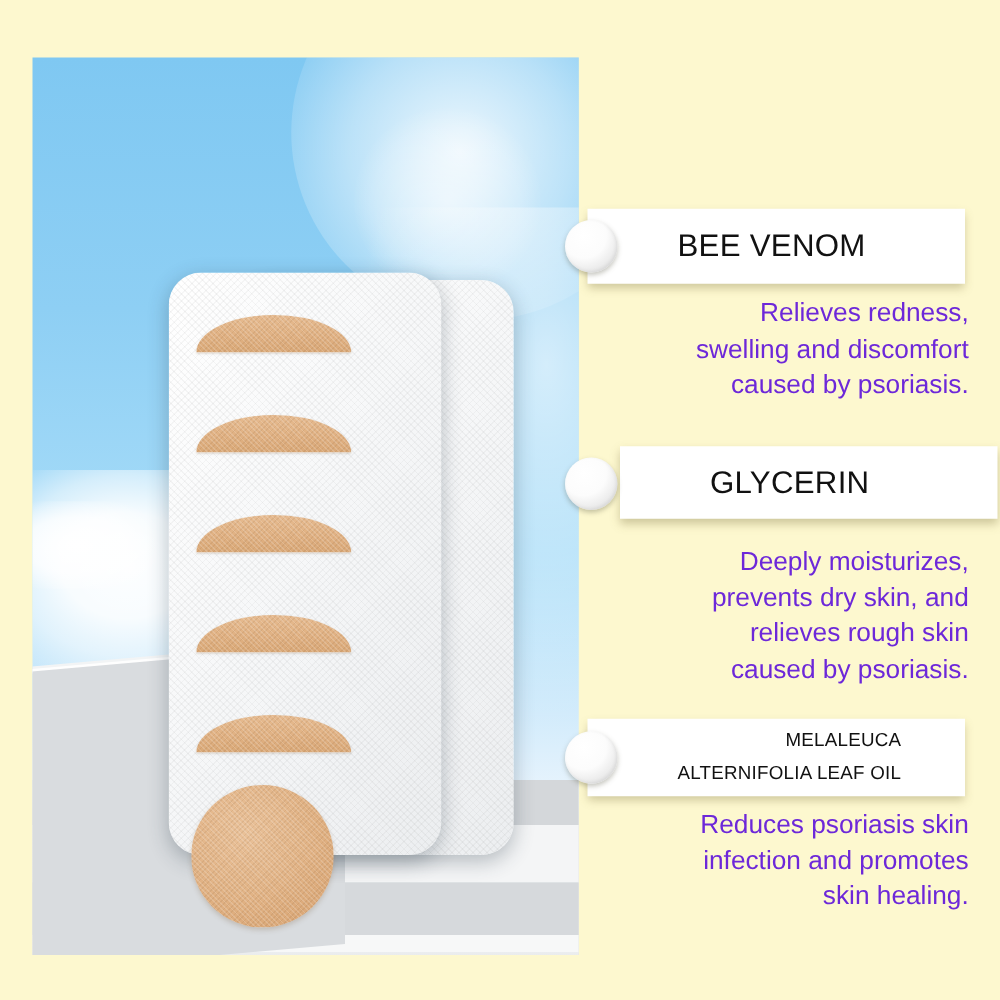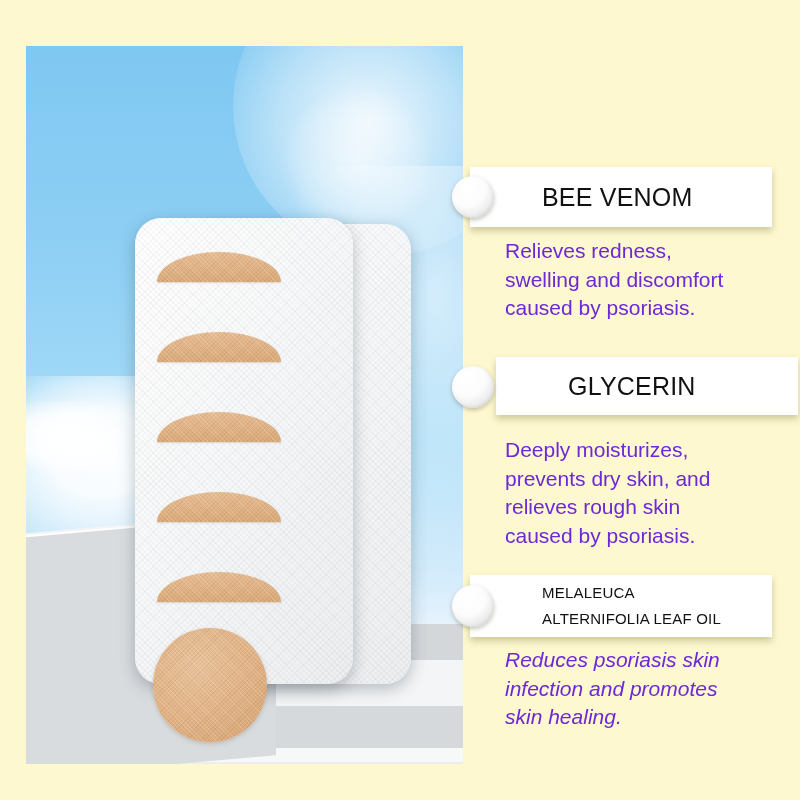--- a/index.html
+++ b/index.html
@@ -2,21 +2,21 @@
 <html><head>
 <meta charset="utf-8">
 <title>Product Ingredient Infographic</title>
 <style>
   html,body{margin:0;padding:0;}
   body{
     width:800px;height:800px;overflow:hidden;
     font-family:"Liberation Sans","DejaVu Sans",sans-serif;
     background:#fdf8cf;
   }
-  #stage{position:relative;width:800px;height:800px;background:#fdf8cf;}
+  #stage{position:relative;width:800px;height:800px;background:#fdf8cf;text-align:right;}
 
   
   .photo{
     position:absolute;left:26px;top:46px;width:437px;height:718px;
     overflow:hidden;
     background:linear-gradient(180deg,#7fc8f2 0%,#8ecff4 28%,#a7dcf8 55%,#cfeafb 72%,#e8f4fd 82%,#dfe3e6 86%,#dfe3e6 100%);
   }
   .sky-flare{
     position:absolute;right:-70px;top:-90px;width:300px;height:300px;border-radius:50%;
     background:radial-gradient(circle at 45% 55%,rgba(255,255,255,.85) 0%,rgba(255,255,255,.45) 38%,rgba(255,255,255,.12) 62%,rgba(255,255,255,0) 74%);
@@ -165,17 +165,17 @@
   <div class="body-text" style="left:505px;top:424px;width:270px;margin-top:12px;">Deeply moisturizes,
 prevents dry skin, and
 relieves rough skin
 caused by psoriasis.</div>
 
   <div class="bar" style="left:470px;top:575px;width:302px;height:62px;">
     <div class="bar-title" style="font-size:15px;line-height:26px;">MELALEUCA
 ALTERNIFOLIA LEAF OIL</div>
   </div>
   <div class="bullet" style="left:452px;top:585px;"></div>
-  <div class="body-text" style="left:505px;top:646px;width:270px;font-style:italic;">Reduces psoriasis skin
+  <div class="body-text" style="left:505px;top:646px;width:270px;">Reduces psoriasis skin
 infection and promotes
 skin healing.</div>
 
 </div>
 
 </body></html>

